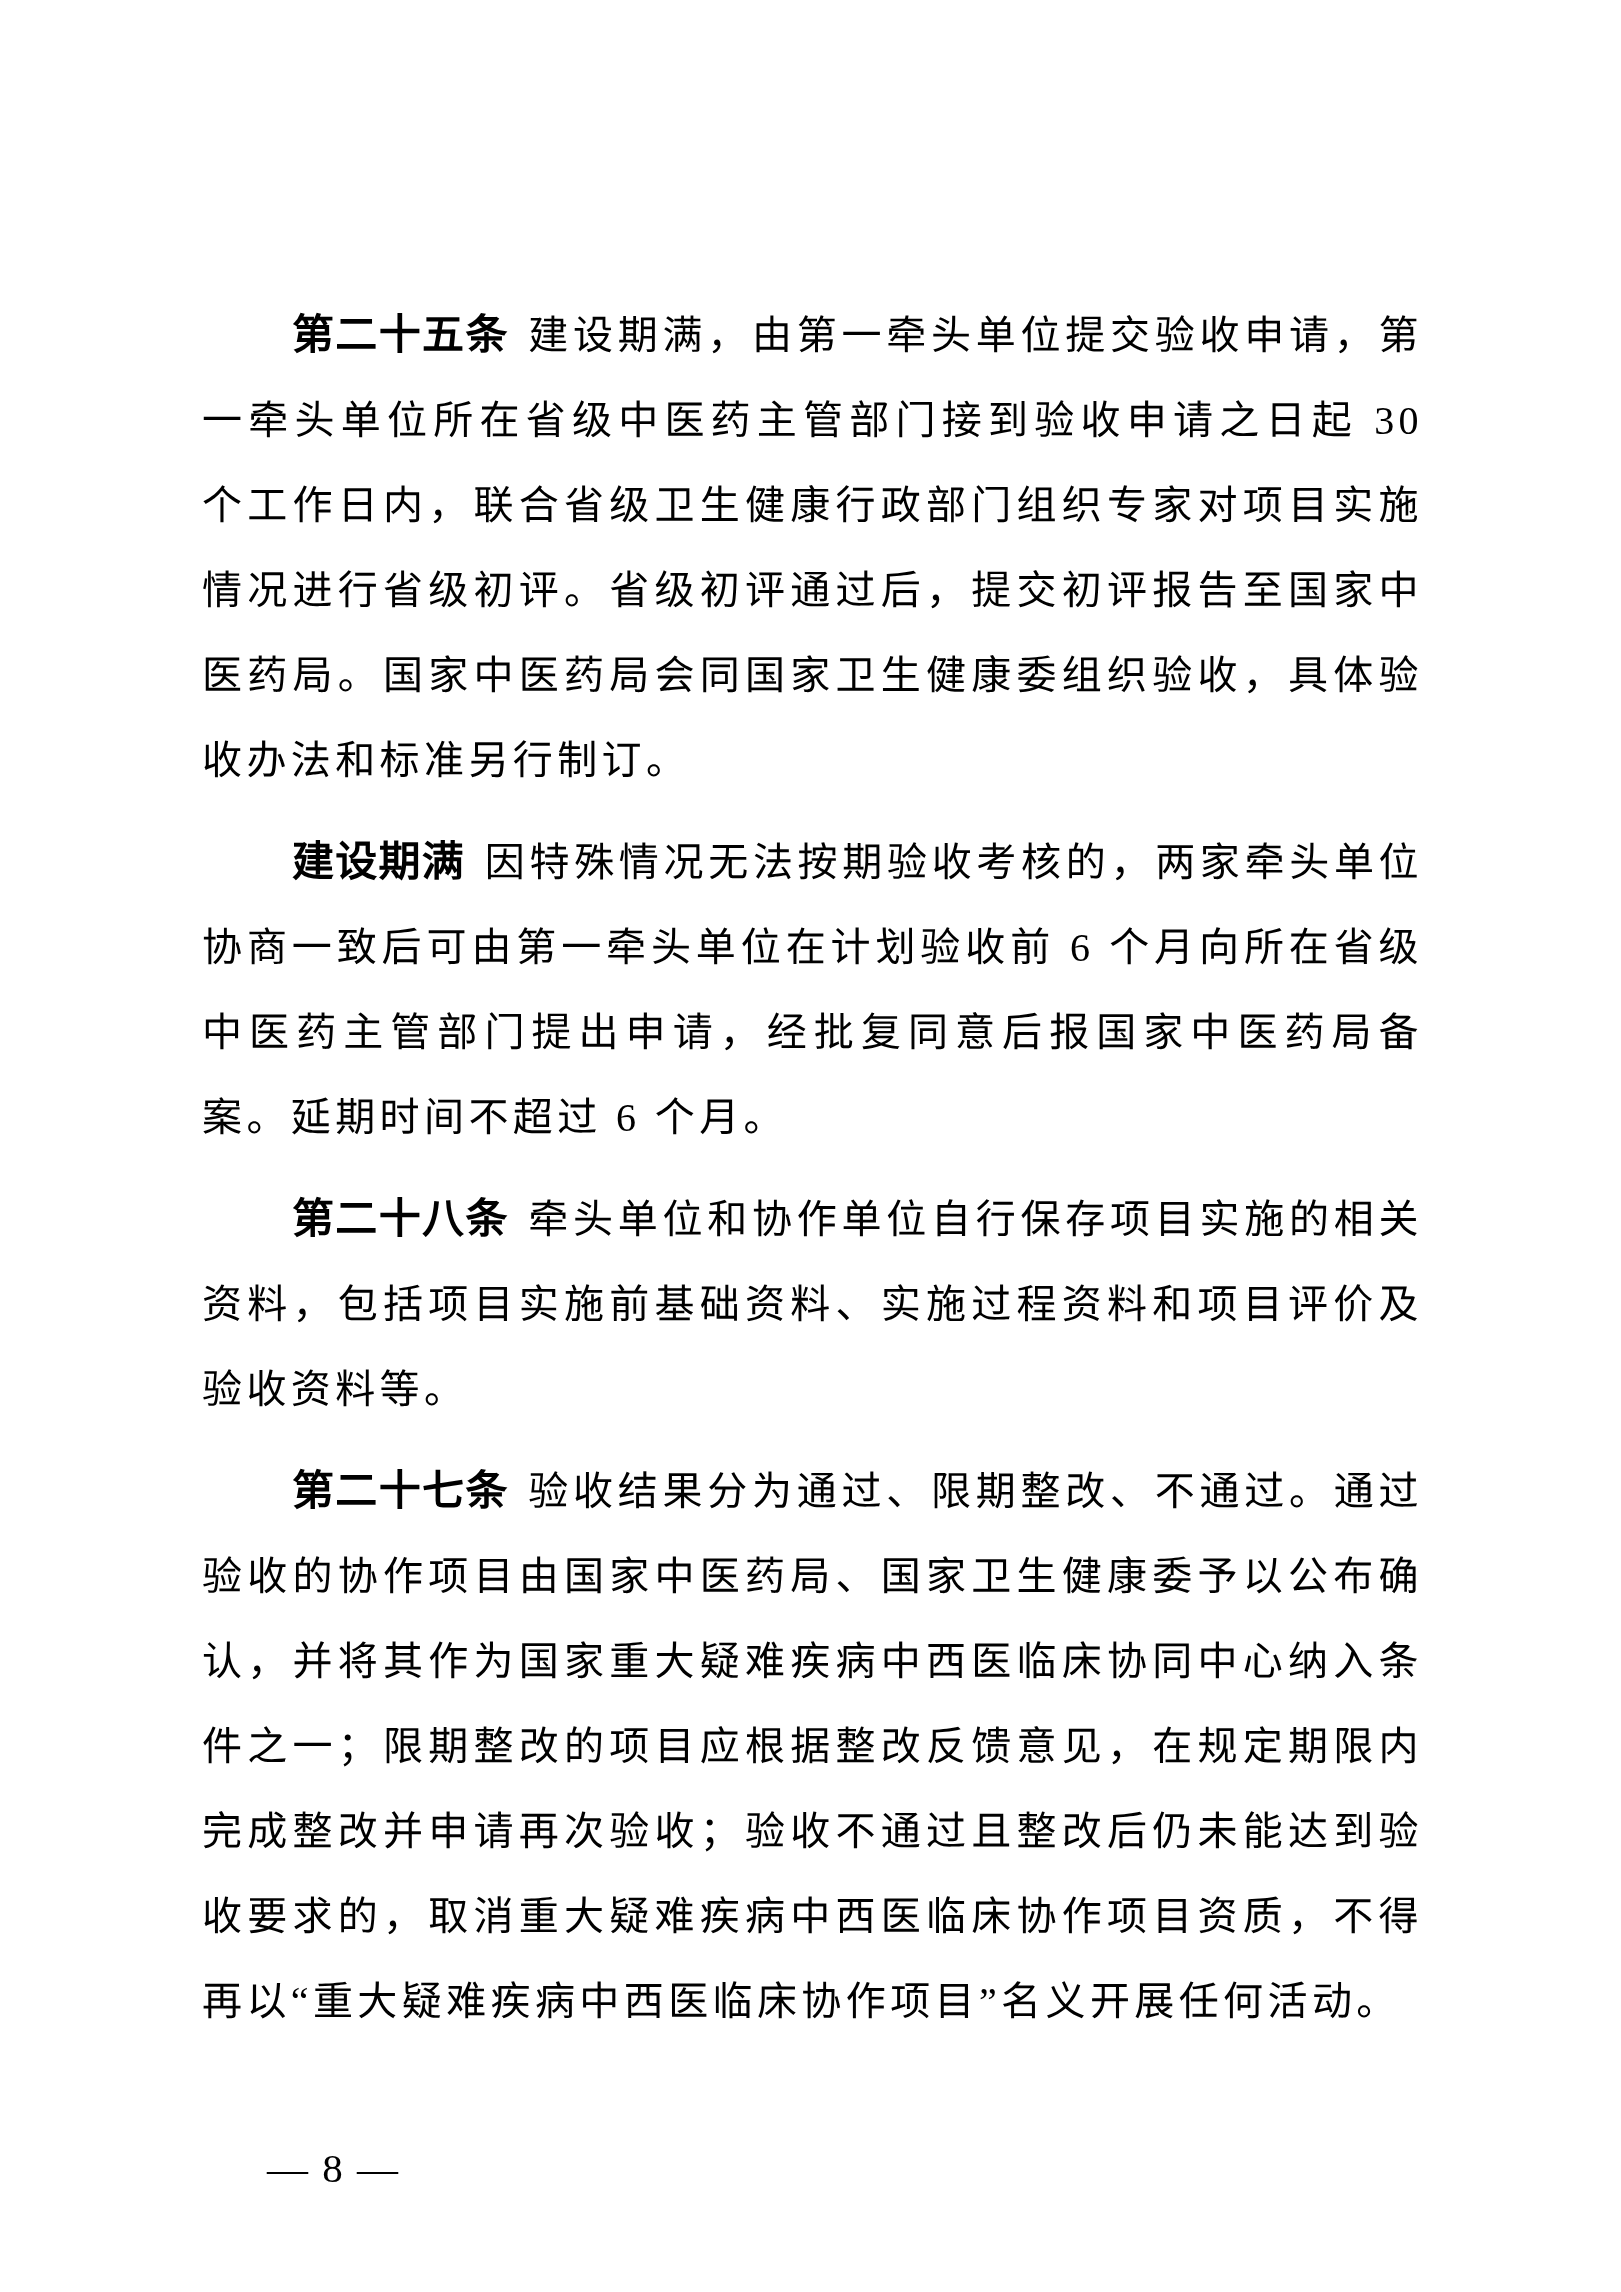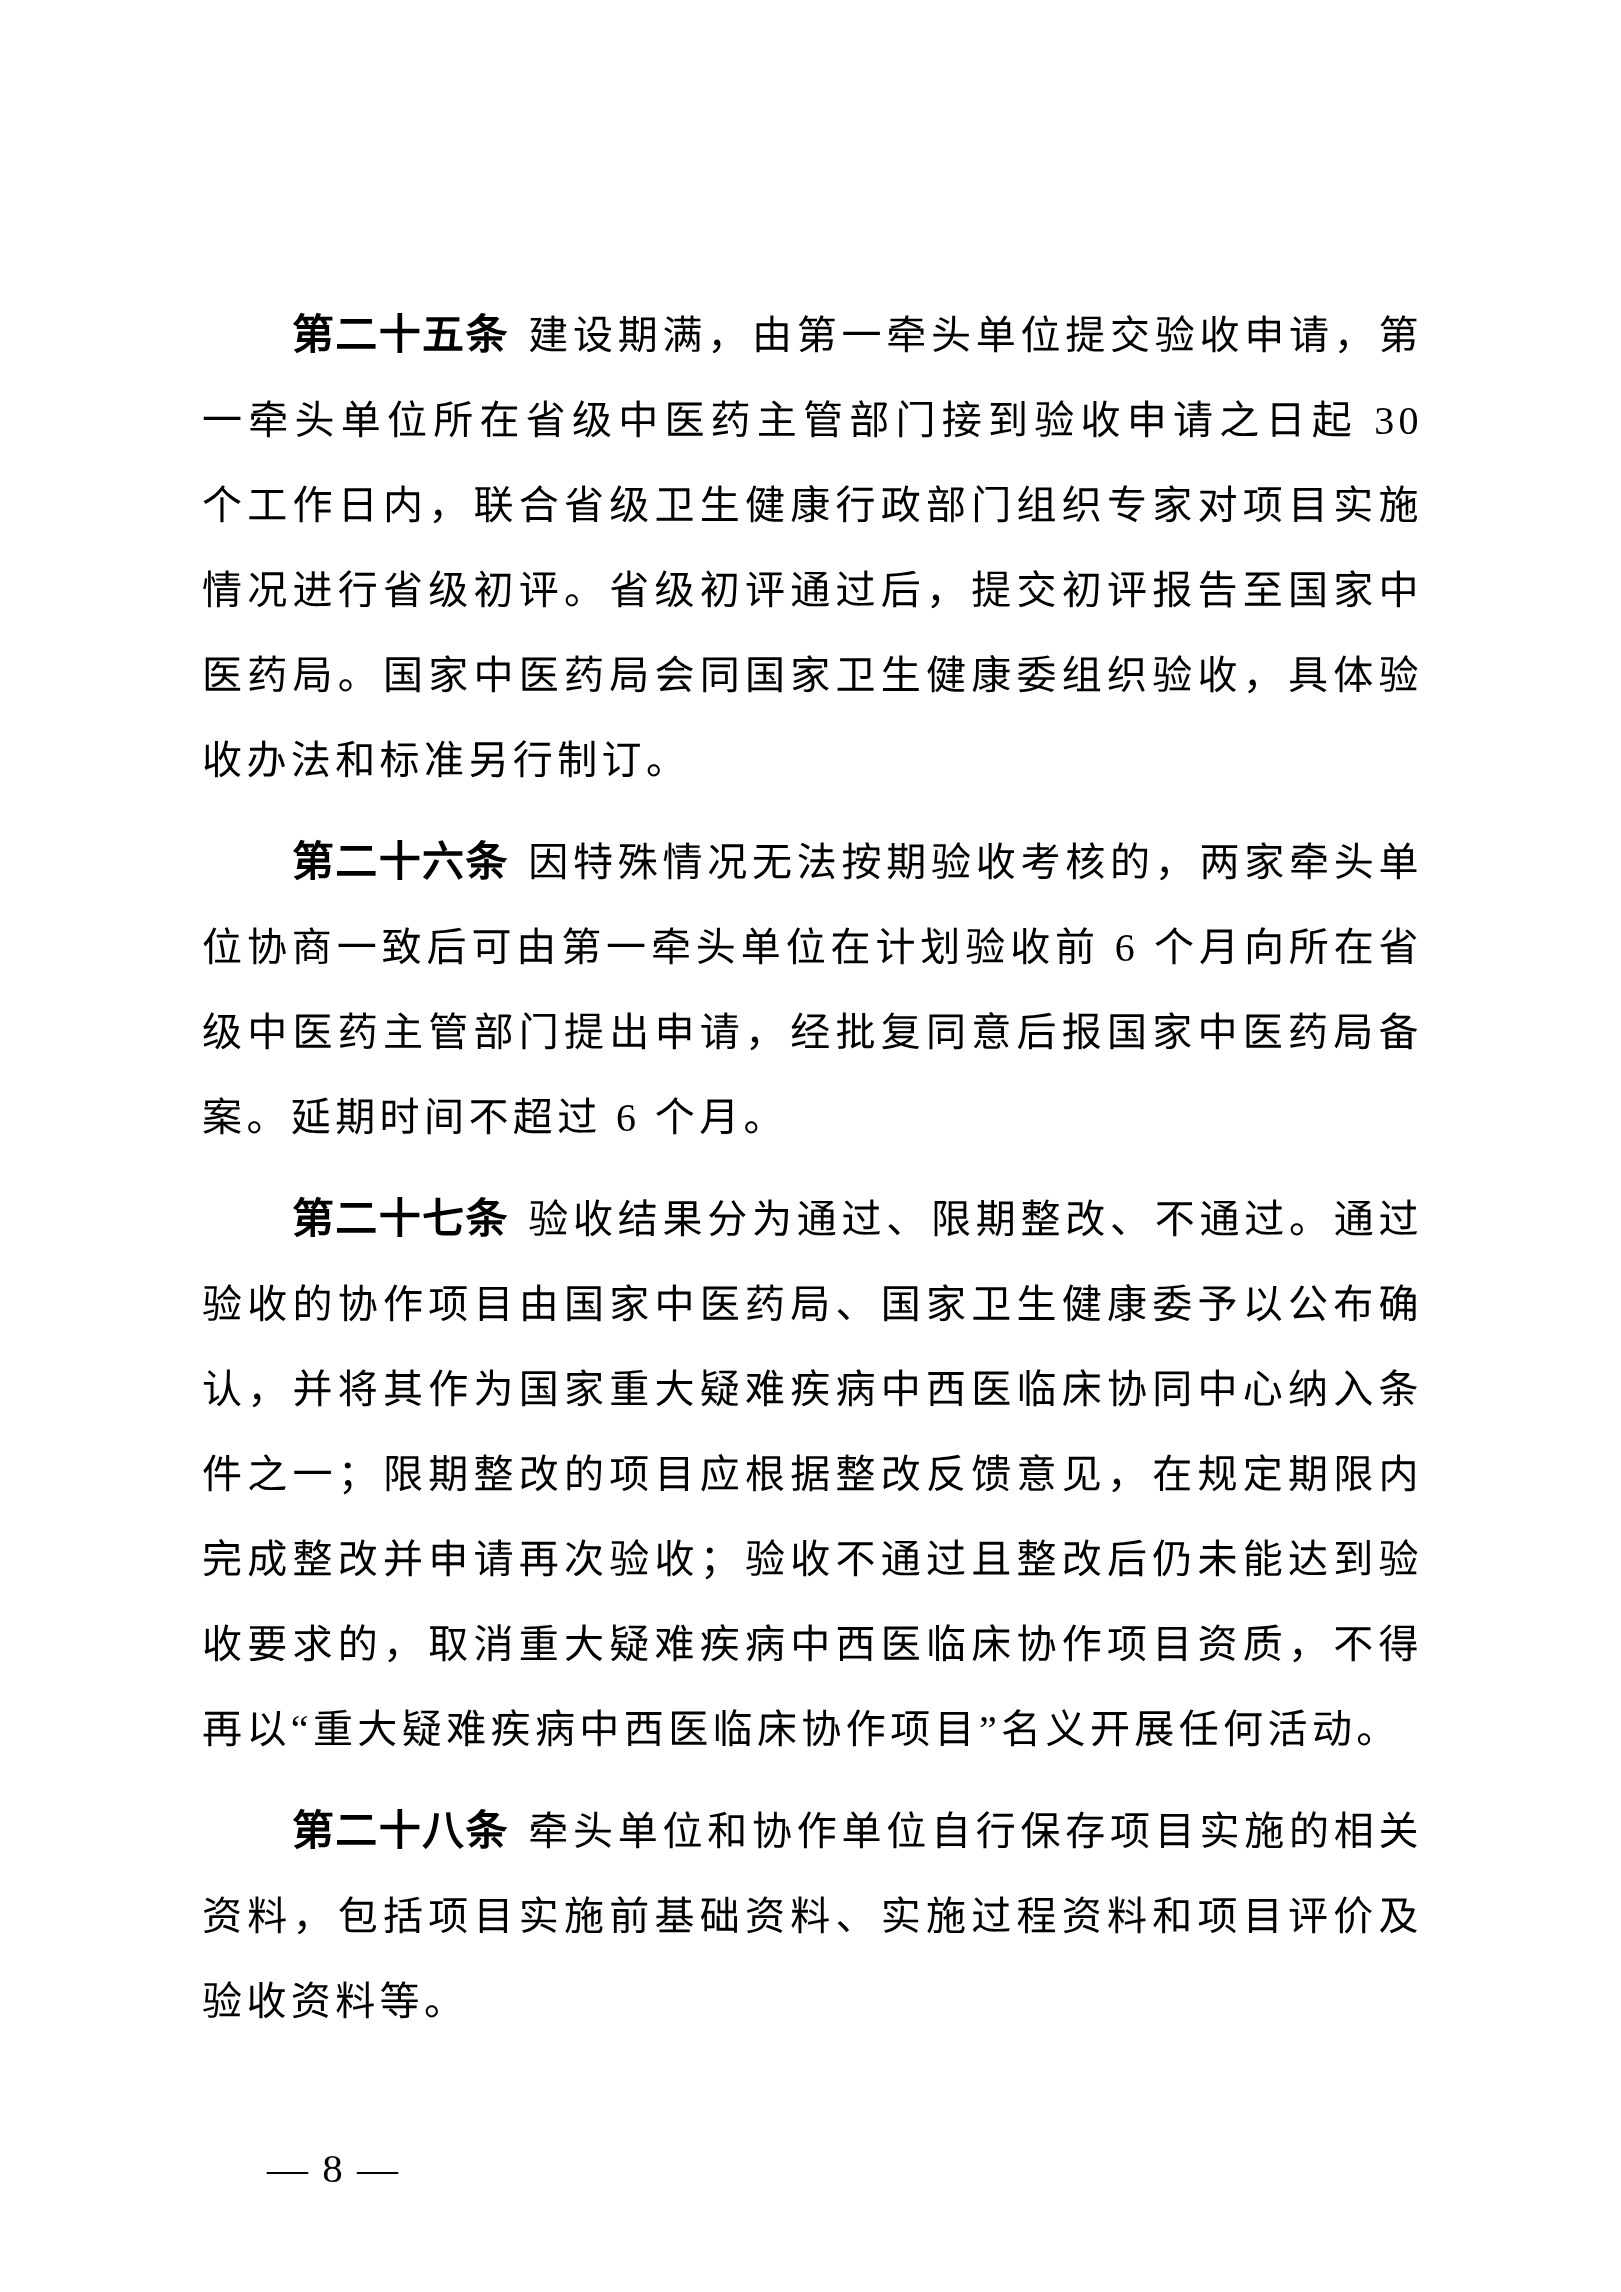--- a/index.html
+++ b/index.html
@@ -59,29 +59,29 @@
 
 <div class="page">
 
   <div class="content">
 
     <p class="para">
       <span class="para-heading">第二十五条</span><span class="para-body">建设期满，由第一牵头单位提交验收申请，第一牵头单位所在省级中医药主管部门接到验收申请之日起 30 个工作日内，联合省级卫生健康行政部门组织专家对项目实施情况进行省级初评。省级初评通过后，提交初评报告至国家中医药局。国家中医药局会同国家卫生健康委组织验收，具体验收办法和标准另行制订。</span>
     </p>
 
     <p class="para">
-      <span class="para-heading">第二十六条</span><span class="para-body">因特殊情况无法按期验收考核的，两家牵头单位协商一致后可由第一牵头单位在计划验收前 6 个月向所在省级中医药主管部门提出申请，经批复同意后报国家中医药局备案。延期时间不超过 6 个月。</span>
+      <span class="para-heading">建设期满</span><span class="para-body">因特殊情况无法按期验收考核的，两家牵头单位协商一致后可由第一牵头单位在计划验收前 6 个月向所在省级中医药主管部门提出申请，经批复同意后报国家中医药局备案。延期时间不超过 6 个月。</span>
+    </p>
+
+    <p class="para">
+      <span class="para-heading">第二十八条</span><span class="para-body">牵头单位和协作单位自行保存项目实施的相关资料，包括项目实施前基础资料、实施过程资料和项目评价及验收资料等。</span>
     </p>
 
     <p class="para">
       <span class="para-heading">第二十七条</span><span class="para-body">验收结果分为通过、限期整改、不通过。通过验收的协作项目由国家中医药局、国家卫生健康委予以公布确认，并将其作为国家重大疑难疾病中西医临床协同中心纳入条件之一；限期整改的项目应根据整改反馈意见，在规定期限内完成整改并申请再次验收；验收不通过且整改后仍未能达到验收要求的，取消重大疑难疾病中西医临床协作项目资质，不得再以“重大疑难疾病中西医临床协作项目”名义开展任何活动。</span>
-    </p>
-
-    <p class="para">
-      <span class="para-heading">第二十八条</span><span class="para-body">牵头单位和协作单位自行保存项目实施的相关资料，包括项目实施前基础资料、实施过程资料和项目评价及验收资料等。</span>
     </p>
 
   </div>
 
   <div class="footer">
     <span>— 8 —</span>
   </div>
 
 </div>
 

